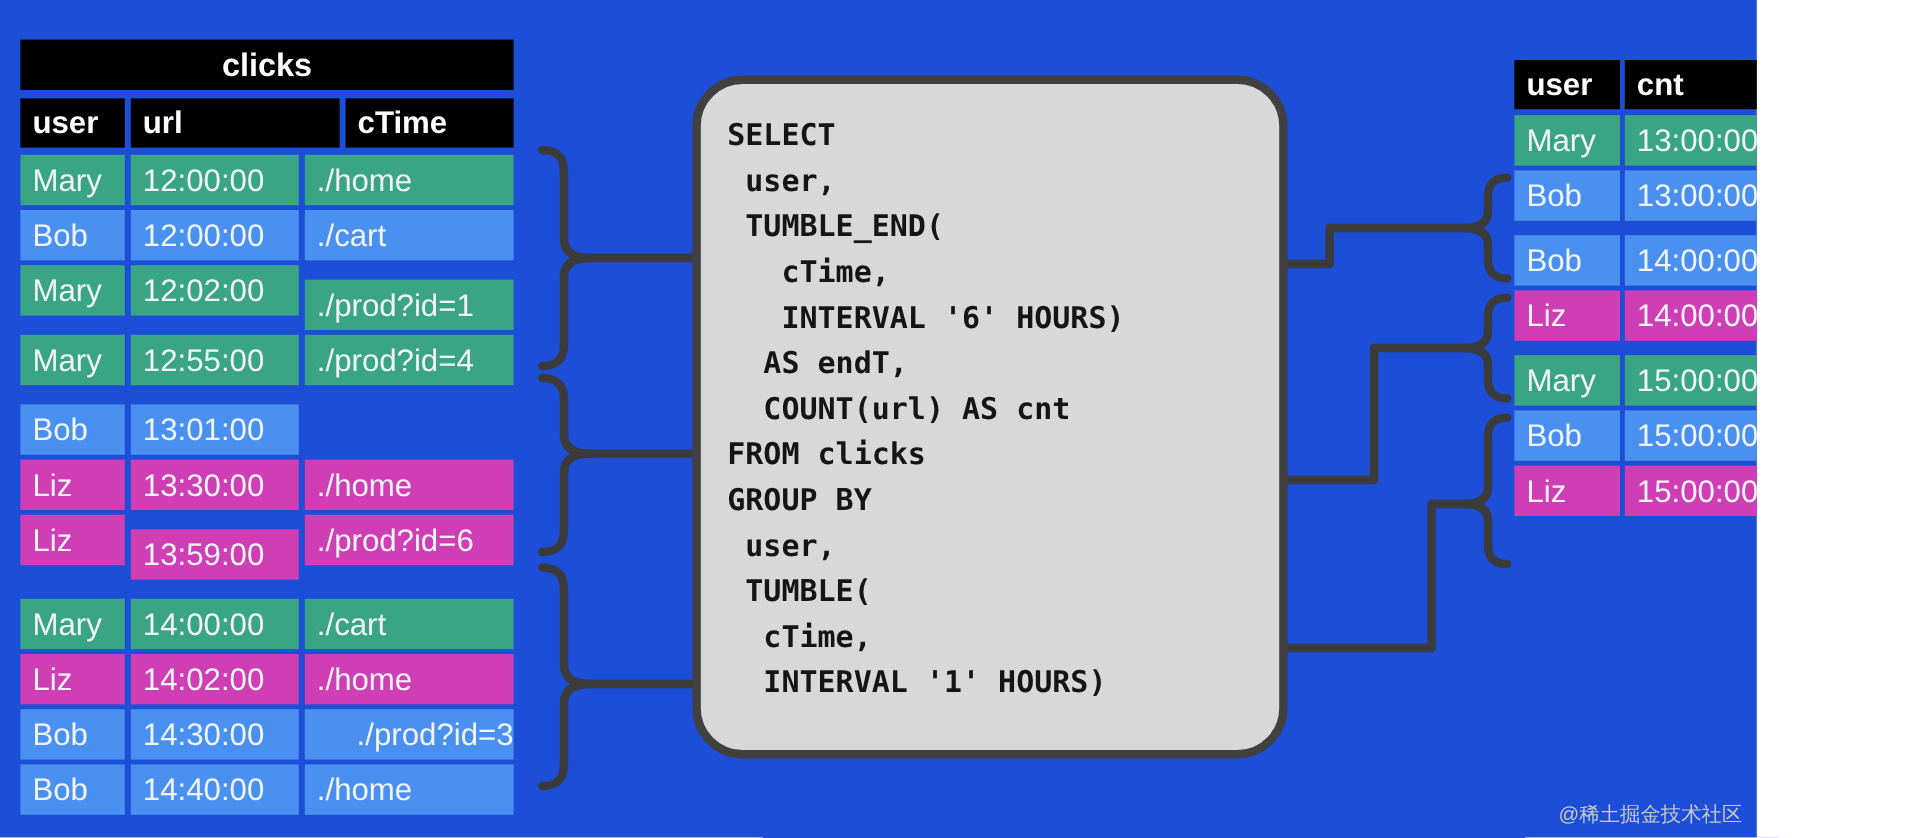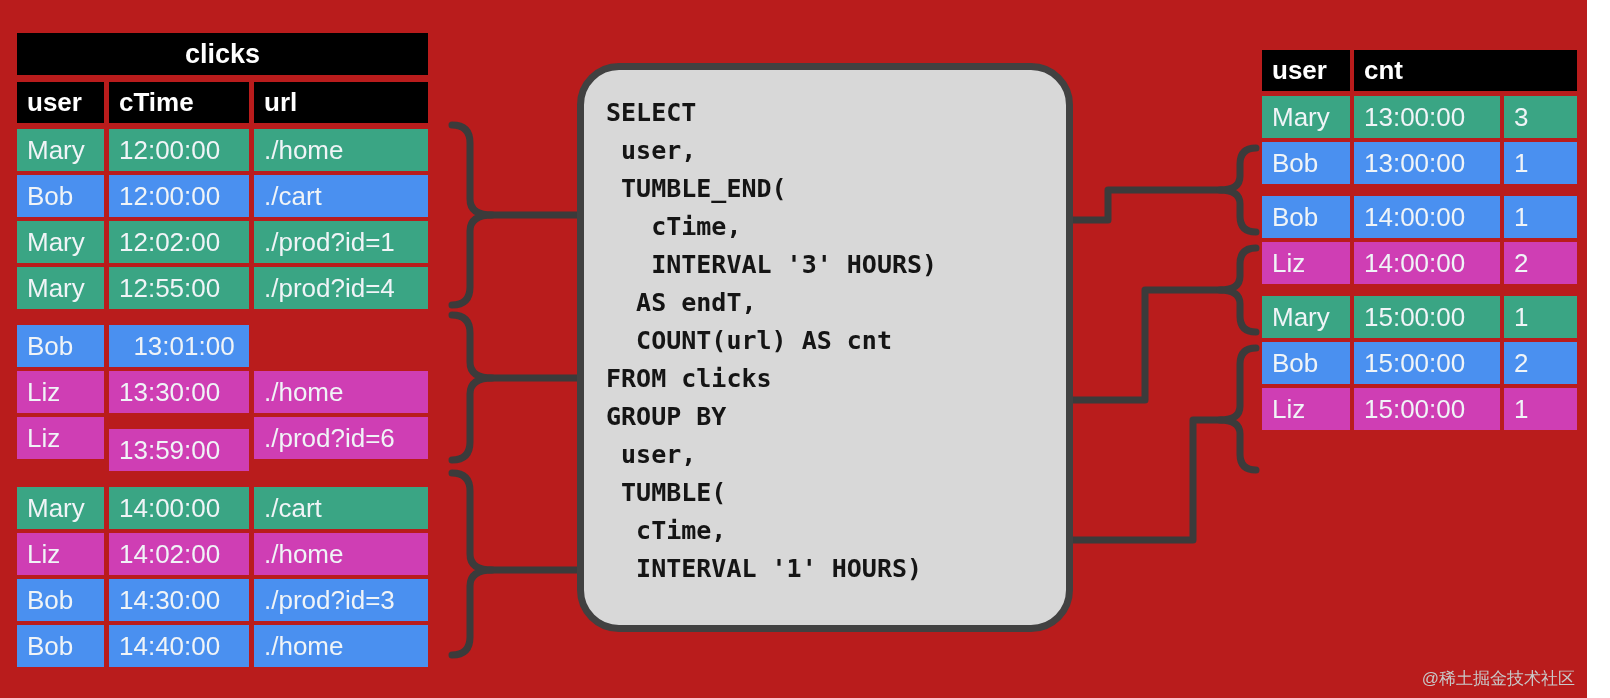--- a/index.html
+++ b/index.html
@@ -1,16 +1,16 @@
 <!DOCTYPE html>
 <html><head>
 <meta charset="utf-8">
 <style>
   html,body{margin:0;padding:0;background:#ffffff;}
-  .stage{position:relative;width:1587px;height:698px;background:#b91c1c;overflow:hidden;
+  .stage{position:relative;width:1464px;height:698px;background:#1d4ed8;overflow:hidden;
          font-family:"Liberation Sans", sans-serif;}
   .overlay{position:absolute;left:0;top:0;z-index:0;}
   .layer{position:absolute;z-index:1;}
 
   
   .table{display:flex;flex-direction:column;}
   .table-title{background:#000;color:#fff;font-weight:bold;text-align:center;
                font-size:27px;}
   .header-row{display:flex;}
   .header-cell{background:#000;color:#fff;font-weight:bold;font-size:26px;
@@ -76,50 +76,50 @@
       <path d="M1256,148 Q1240,148 1240,164 L1240,176 Q1240,190 1220,190 Q1240,190 1240,204 L1240,216 Q1240,232 1256,232"></path>
       <path d="M1256,248 Q1240,248 1240,264 L1240,276 Q1240,290 1220,290 Q1240,290 1240,304 L1240,316 Q1240,332 1256,332"></path>
       <path d="M1256,348 Q1240,348 1240,364 L1240,406 Q1240,420 1220,420 Q1240,420 1240,434 L1240,454 Q1240,470 1256,470"></path>
     </g>
   </svg>
 
   <div class="layer table t-clicks">
     <div class="table-title">clicks</div>
     <div class="header-row">
       <div class="header-cell w0">user</div>
+      <div class="header-cell w2">url</div>
       <div class="header-cell w1">cTime</div>
-      <div class="header-cell w2">url</div>
     </div>
     <div class="groups" id="clicks-groups">
         <div class="group">
           <div class="row">
             <div class="cell w0" style="background: rgb(58, 165, 132);">Mary</div>
             <div class="cell w1" style="background: rgb(58, 165, 132);">12:00:00</div>
             <div class="cell w2" style="background: rgb(58, 165, 132);">./home</div>
           </div>
           <div class="row">
             <div class="cell w0" style="background: rgb(74, 144, 240);">Bob</div>
             <div class="cell w1" style="background: rgb(74, 144, 240);">12:00:00</div>
             <div class="cell w2" style="background: rgb(74, 144, 240);">./cart</div>
           </div>
           <div class="row">
             <div class="cell w0" style="background: rgb(58, 165, 132);">Mary</div>
             <div class="cell w1" style="background: rgb(58, 165, 132);">12:02:00</div>
-            <div class="cell w2" style="background: rgb(58, 165, 132);">./prod?id=1</div>
+            <div class="cell w2" style="background: rgb(58, 165, 132); margin-top: 12px;">./prod?id=1</div>
           </div>
           <div class="row">
             <div class="cell w0" style="background: rgb(58, 165, 132);">Mary</div>
             <div class="cell w1" style="background: rgb(58, 165, 132);">12:55:00</div>
             <div class="cell w2" style="background: rgb(58, 165, 132);">./prod?id=4</div>
           </div>
         </div>
         <div class="group">
           <div class="row">
             <div class="cell w0" style="background: rgb(74, 144, 240);">Bob</div>
-            <div class="cell w1" style="background: rgb(74, 144, 240); text-align: center;">13:01:00</div>
+            <div class="cell w1" style="background: rgb(74, 144, 240);">13:01:00</div>
           </div>
           <div class="row">
             <div class="cell w0" style="background: rgb(207, 62, 180);">Liz</div>
             <div class="cell w1" style="background: rgb(207, 62, 180);">13:30:00</div>
             <div class="cell w2" style="background: rgb(207, 62, 180);">./home</div>
           </div>
           <div class="row">
             <div class="cell w0" style="background: rgb(207, 62, 180);">Liz</div>
             <div class="cell w1" style="background: rgb(207, 62, 180); margin-top: 12px;">13:59:00</div>
             <div class="cell w2" style="background: rgb(207, 62, 180);">./prod?id=6</div>
@@ -132,37 +132,37 @@
             <div class="cell w2" style="background: rgb(58, 165, 132);">./cart</div>
           </div>
           <div class="row">
             <div class="cell w0" style="background: rgb(207, 62, 180);">Liz</div>
             <div class="cell w1" style="background: rgb(207, 62, 180);">14:02:00</div>
             <div class="cell w2" style="background: rgb(207, 62, 180);">./home</div>
           </div>
           <div class="row">
             <div class="cell w0" style="background: rgb(74, 144, 240);">Bob</div>
             <div class="cell w1" style="background: rgb(74, 144, 240);">14:30:00</div>
-            <div class="cell w2" style="background: rgb(74, 144, 240);">./prod?id=3</div>
+            <div class="cell w2" style="background: rgb(74, 144, 240); text-align: right;">./prod?id=3</div>
           </div>
           <div class="row">
             <div class="cell w0" style="background: rgb(74, 144, 240);">Bob</div>
             <div class="cell w1" style="background: rgb(74, 144, 240);">14:40:00</div>
             <div class="cell w2" style="background: rgb(74, 144, 240);">./home</div>
           </div>
         </div>
       </div>
   </div>
 
   <div class="layer sql-box">
     <pre id="sql-code">SELECT
  user,
  TUMBLE_END(
    cTime,
-   INTERVAL '3' HOURS)
+   INTERVAL '6' HOURS)
   AS endT,
   COUNT(url) AS cnt
 FROM clicks
 GROUP BY
  user,
  TUMBLE(
   cTime,
   INTERVAL '1' HOURS)</pre>
   </div>
 

